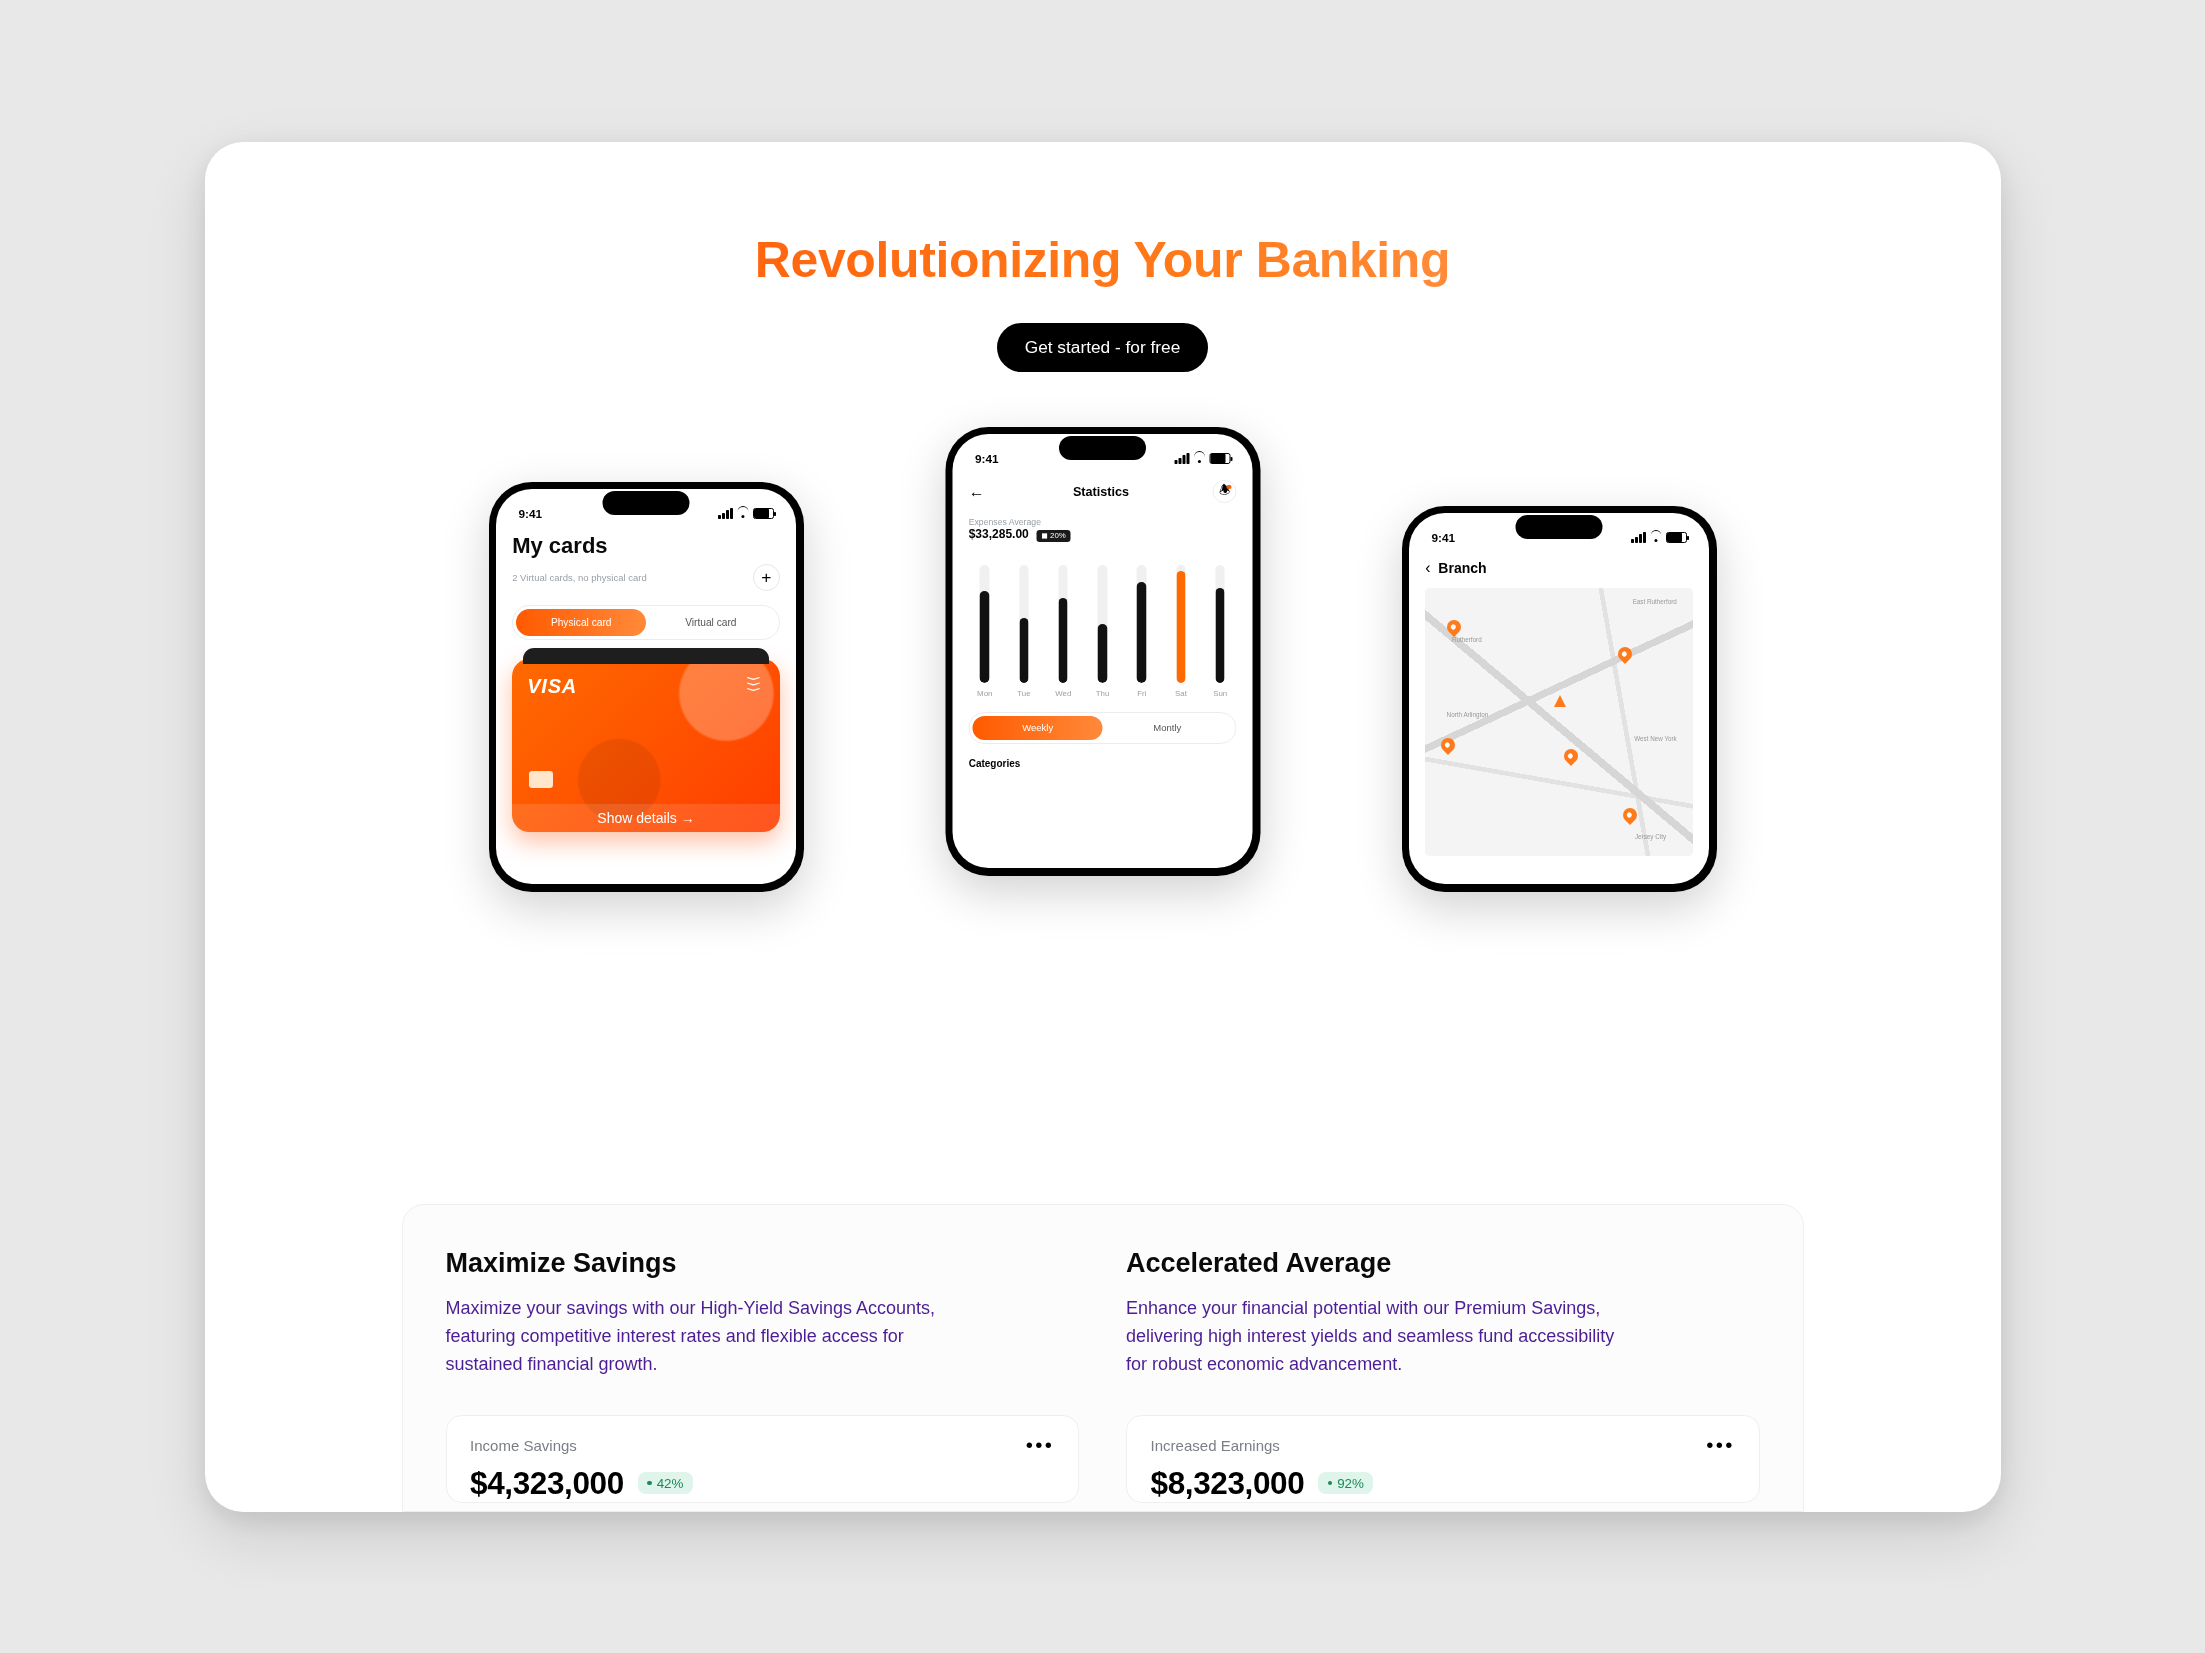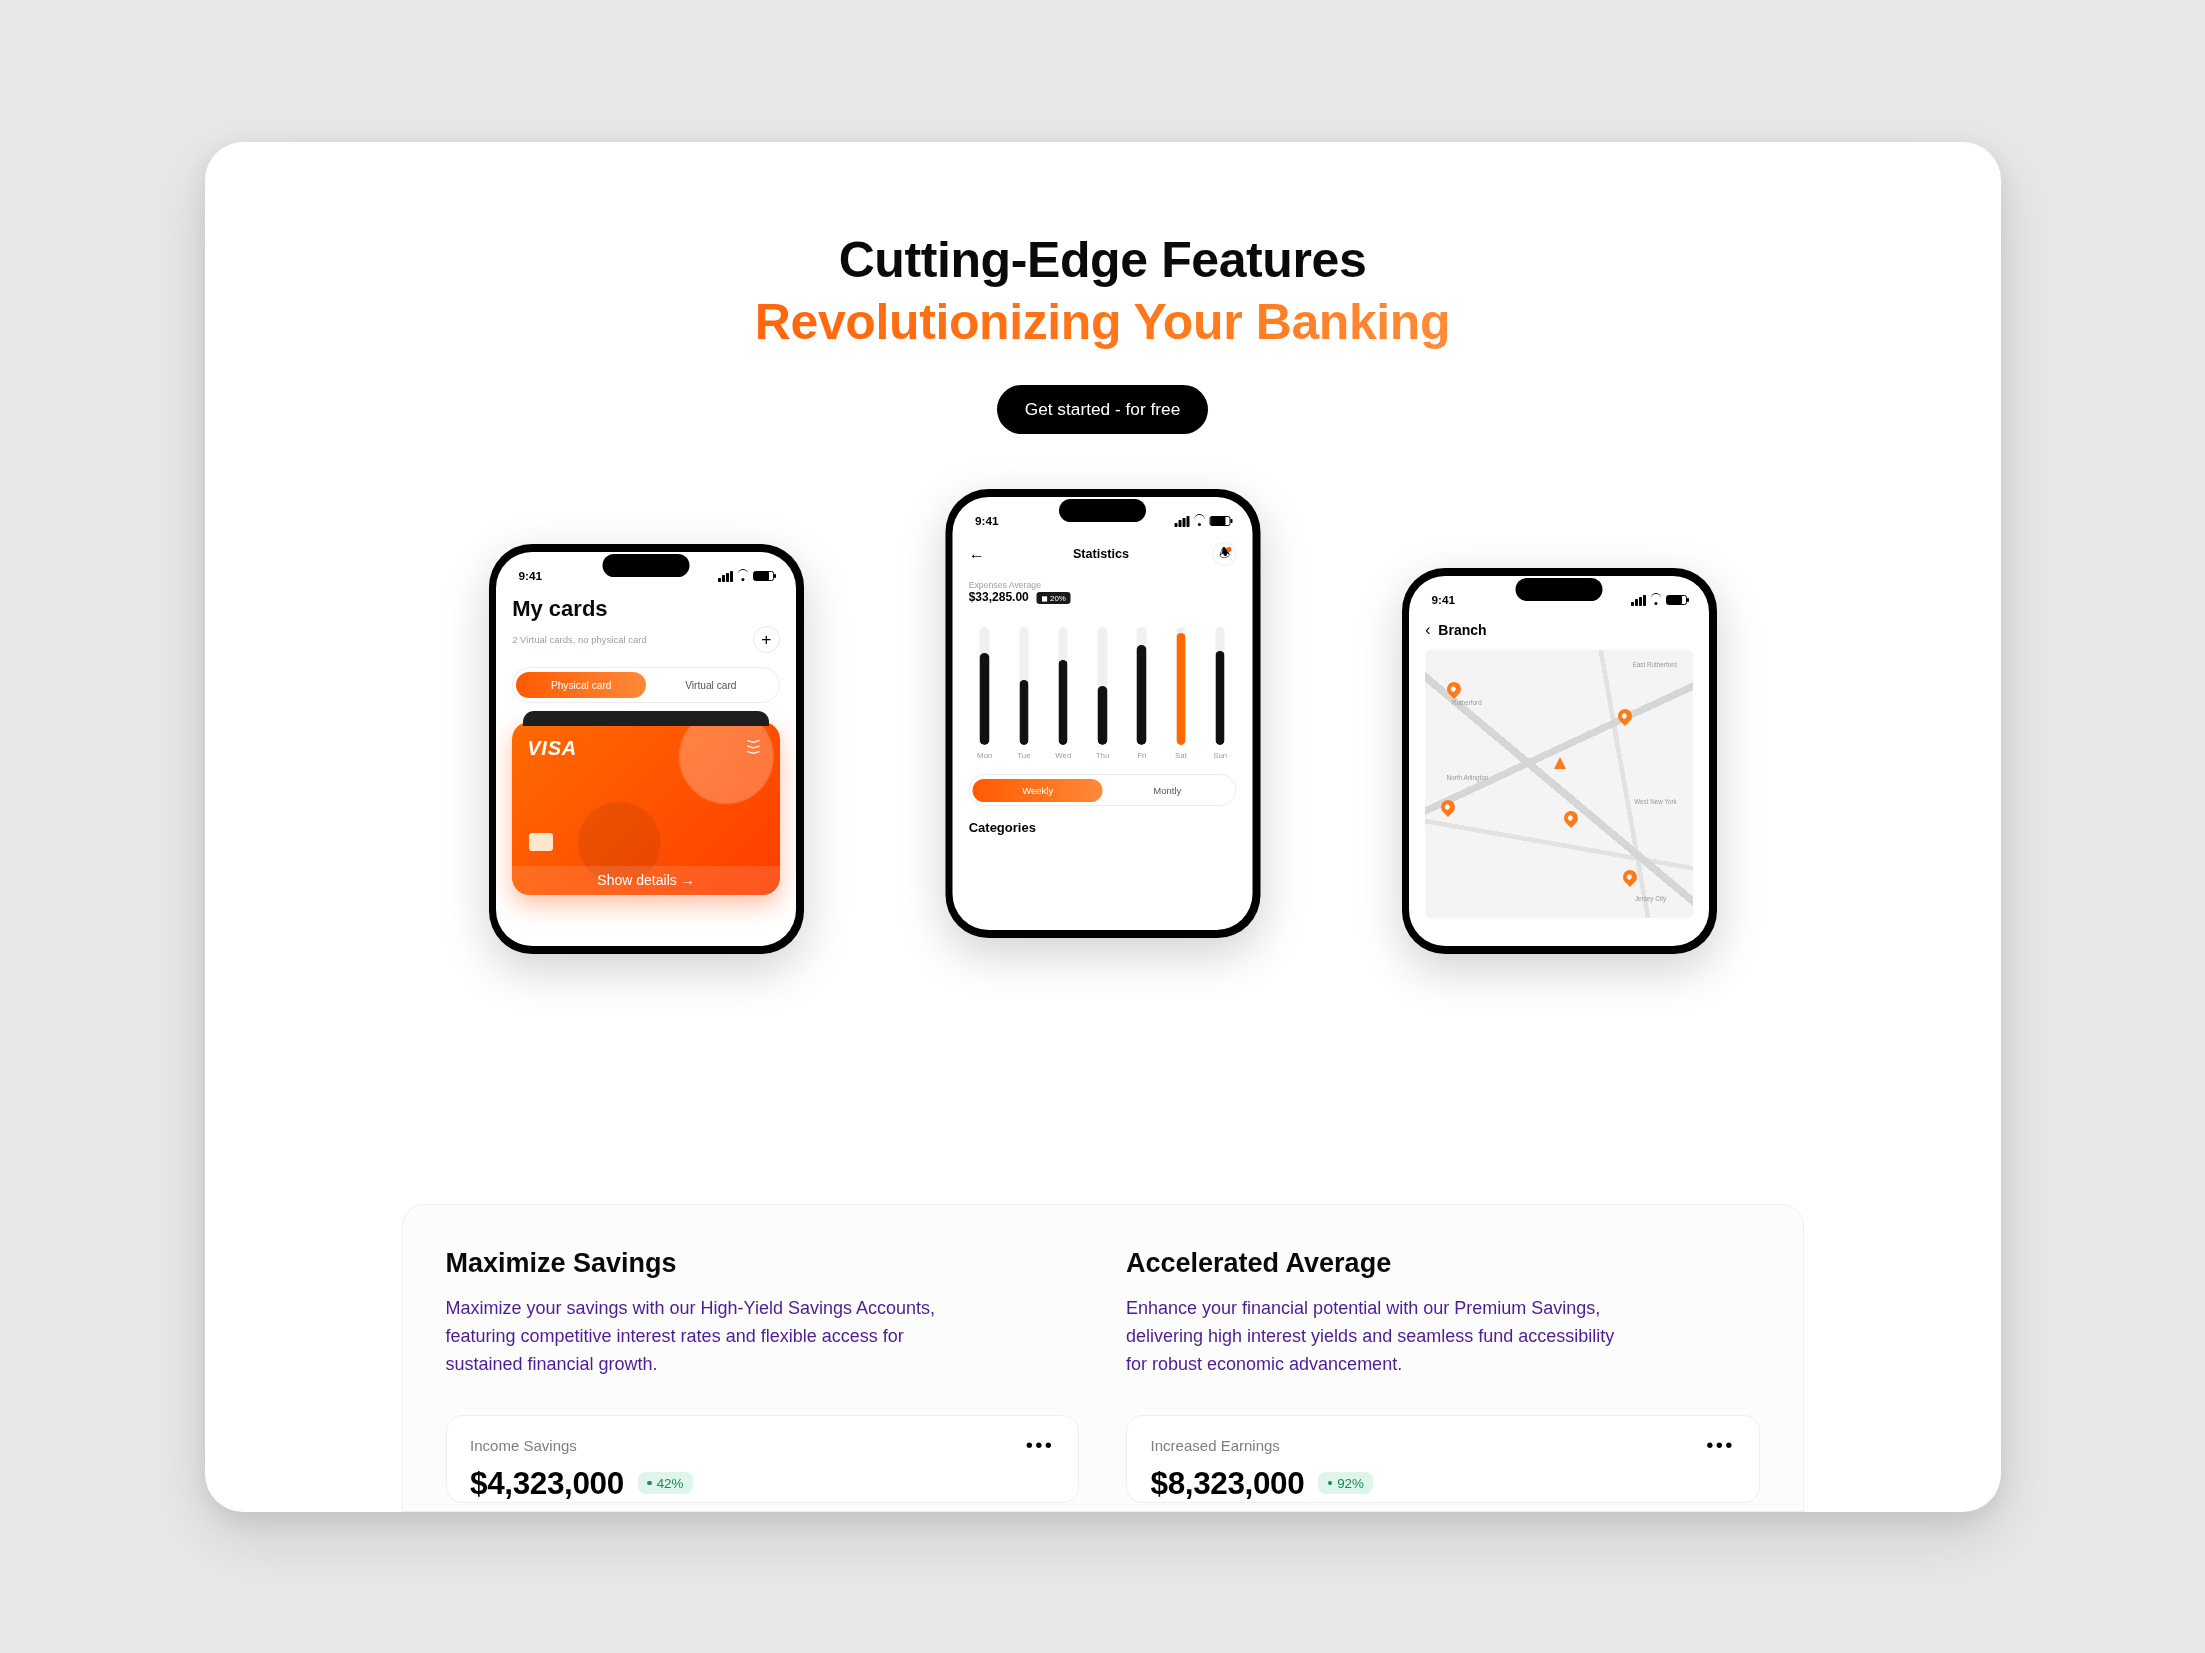--- a/index.html
+++ b/index.html
@@ -165,21 +165,21 @@
 .bars { display:flex; justify-content:space-between; align-items:flex-end; height:142px; margin-top:14px; }
 .bar-col { width:12%; display:flex; flex-direction:column; align-items:center; gap:6.3px; }
 .bar-track { width:9.5px; height:118px; background:#f0f0f0; border-radius:6.3px; position:relative; overflow:hidden; }
 .bar-fill { position:absolute; bottom:0; left:0; right:0; border-radius:6.3px; }
 .bar-lbl { font-size:7.9px; color:#9aa0a6; }
 .seg2 {
   margin-top: 14px; border:0.8px solid #ececec; border-radius:787px; display:flex; padding:3.2px;
 }
 .seg2 .opt { flex:1; text-align:center; font-size:9.5px; padding:6.3px 0; border-radius:787px; color:#555; }
 .seg2 .opt.active { background:linear-gradient(90deg,#ff5a00,#ff8a3a); color:#fff; }
-.p2-cat { font-size:13px; font-weight:600; margin-top:14px; }
+.p2-cat { font-size:10px; font-weight:600; margin-top:14px; }
 
 
 .p3-head { display:flex; align-items:center; gap:7.9px; margin-top:4.7px; }
 .p3-back { font-size:15.8px; cursor:pointer; }
 .p3-title { font-size:14px; font-weight:600; }
 .map {
   margin-top:11px; height:268px; border-radius:4.7px; position:relative; overflow:hidden;
   background:
     linear-gradient(40deg, transparent 48%, #d6d6d6 48% 50%, transparent 50%),
     linear-gradient(-25deg, transparent 58%, #d6d6d6 58% 60%, transparent 60%),
@@ -227,21 +227,20 @@
 }
 .badge::before { content:""; width:4.7px; height:4.7px; background:#1a8a5b; border-radius:50%; }
 </style>
 </head>
 <body>
 
 <div class="card">
 
   <div class="hero">
     <h1>
-      <span class="line1">Cutting-Edge Features</span>
       <span class="line2">Revolutionizing Your Banking</span>
     </h1>
     <button class="cta">Get started - for free</button>
   </div>
 
   <div class="phones">
 
     <div class="phone left">
       <div class="notch"></div>
       <div class="phone-inner">

